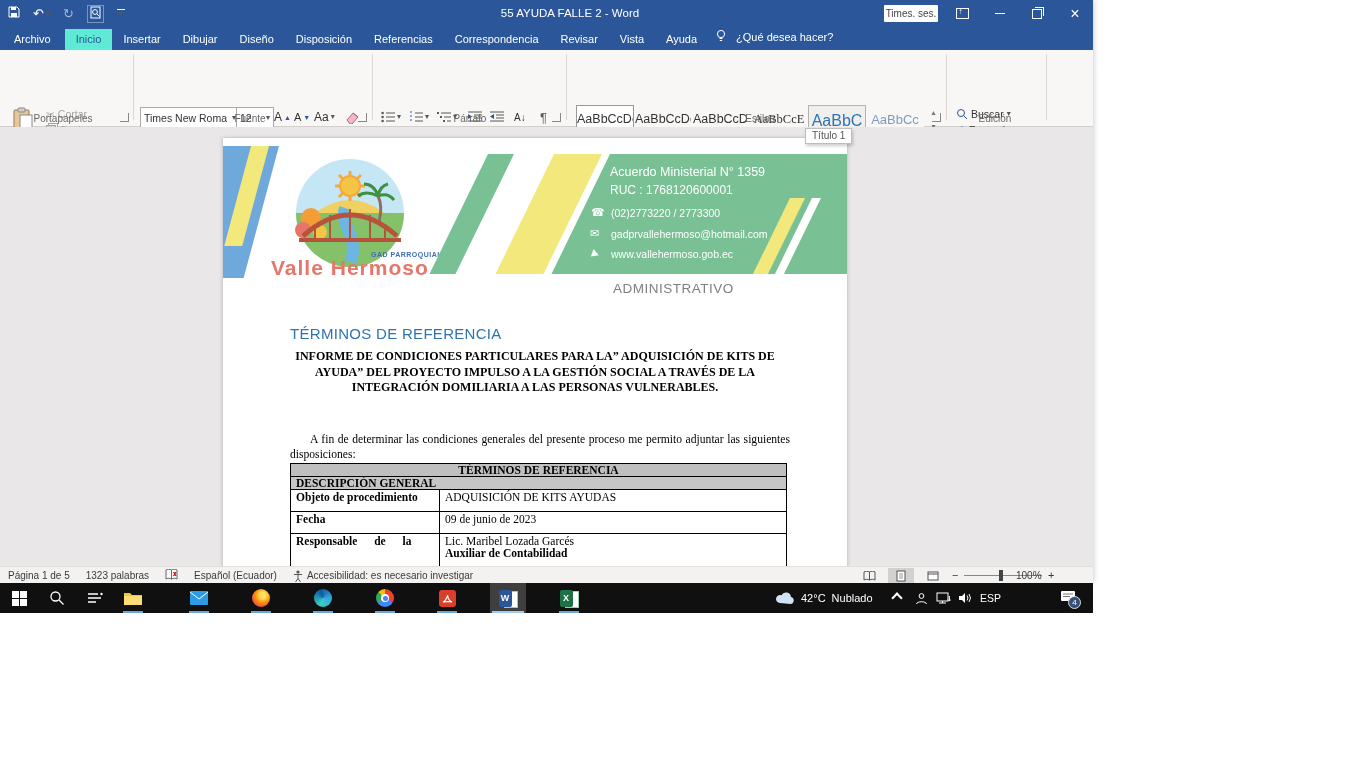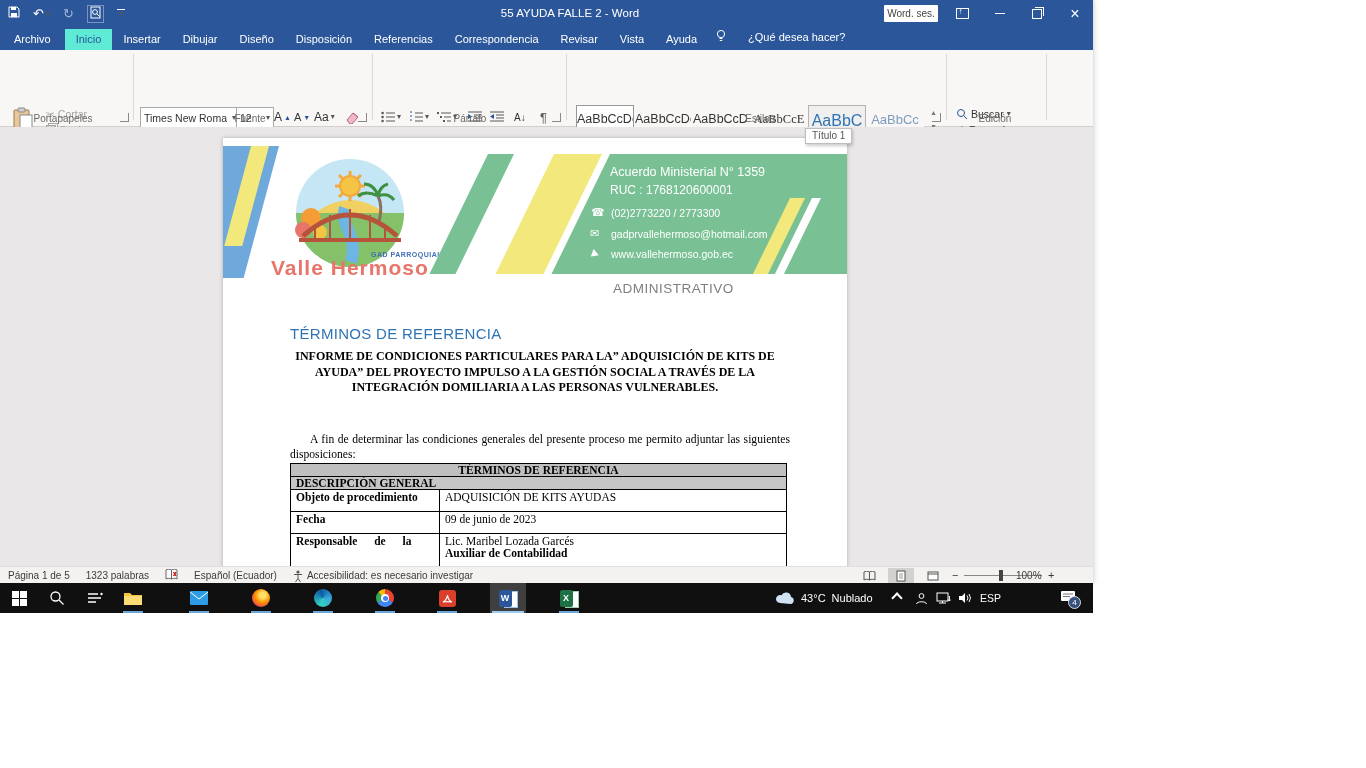--- a/index.html
+++ b/index.html
@@ -17,21 +17,21 @@
   .wbtn{position:absolute;top:0;width:34px;height:27px;display:flex;align-items:center;justify-content:center;font-size:13px;}
   .min-glyph{display:block;width:10px;height:1px;background:#fff;}
   .restore-glyph{display:block;width:8px;height:8px;border:1px solid #fff;position:relative;}
   .restore-glyph:after{content:"";position:absolute;left:2px;top:-3px;width:8px;height:8px;border-top:1px solid #fff;border-right:1px solid #fff;}
   .ribdisp{width:11px;height:9px;border:1px solid #fff;position:relative;}
   .ribdisp:after{content:"↑";position:absolute;left:2px;top:-2px;font-size:8px;}
   
   .tabrow{position:absolute;left:0;top:27px;width:1093px;height:23px;background:#2b579a;display:flex;align-items:flex-end;color:#fff;font-size:11px;}
   .tab{padding:4px 11px 5px;cursor:default;white-space:nowrap;}
   .tab.sel{background:#5eead4;color:#2b579a;}
-  .tellme{display:flex;align-items:center;gap:22px;padding:4px 8px 5px;font-size:11px;}
+  .tellme{display:flex;align-items:center;gap:10px;padding:4px 8px 5px;font-size:11px;}
   .combubble{position:absolute;right:8px;top:31px;}
   
   .ribbon{position:absolute;left:0;top:50px;width:1093px;height:76px;background:#f8f7f6;border-bottom:1px solid #d2cfcc;font-size:10.5px;color:#333;}
   .vsep{position:absolute;top:4px;height:66px;width:1px;background:#dbd8d5;}
   .glabel{position:absolute;bottom:2px;font-size:10px;color:#6a6866;text-align:center;}
   .launcher{position:absolute;bottom:4px;width:8px;height:8px;border-left:1px solid #8a8886;border-bottom:1px solid #8a8886;transform:rotate(-90deg);}
   .btn{display:flex;align-items:center;gap:3px;white-space:nowrap;}
   .gray{color:#a6a4a2;}
   .selbg{background:#cdcbc9;border-radius:1px;}
   .combo{position:absolute;height:19px;background:#fff;border:1px solid #aba9a7;display:flex;align-items:center;font-size:10.5px;padding:0 3px;justify-content:space-between;}
@@ -89,21 +89,21 @@
               <circle cx="5" cy="6" r="2.4" fill="none" stroke="#fff"></circle>
               <path d="M7 8l2.5 2.5" stroke="#fff"></path>
             </svg>
         </span>
         <span class="g" style="flex-direction:column;gap:0;">
           <span style="display:block;width:8px;height:1px;background:#fff;"></span>
           <span class="caret">▾</span>
         </span>
       </div>
       <div class="title">55 AYUDA FALLE 2  -  Word</div>
-      <div class="signin">Word. ses.</div>
+      <div class="signin">Times. ses.</div>
       <div class="wbtn" style="left:945px;">
           <span class="ribdisp"></span>
         </div>
       <div class="wbtn" style="left:983px;">
           <span class="min-glyph"></span>
         </div>
       <div class="wbtn" style="left:1020px;">
           <span class="restore-glyph"></span>
         </div>
       <div class="wbtn" style="left:1058px;font-size:16px;">
@@ -566,21 +566,21 @@
       </span>
       <span class="runline"></span>
     </div>
 
     <div class="tray" style="left:775px;gap:6px;">
       <span>
         <svg width="20" height="13" viewBox="0 0 20 13">
             <path d="M5 12a4 4 0 1 1 1.5-7.7A5 5 0 0 1 16 6a3.5 3.5 0 0 1-.5 6.9z" fill="#cfe3f5"></path>
           </svg>
       </span>
-      <span>43°C</span>
+      <span>42°C</span>
       <span>Nublado</span>
     </div>
     <div class="tray" style="left:893px;">
         <span class="chev" style="border-color:#fff;width:6px;height:6px;"></span>
       </div>
     <div class="tray" style="left:915px;">
       <svg width="13" height="13" viewBox="0 0 13 13">
           <circle cx="6.5" cy="4" r="2.4" fill="none" stroke="#fff"></circle>
           <path d="M1.5 12c.5-3 9.5-3 10 0" fill="none" stroke="#fff"></path>
         </svg>

